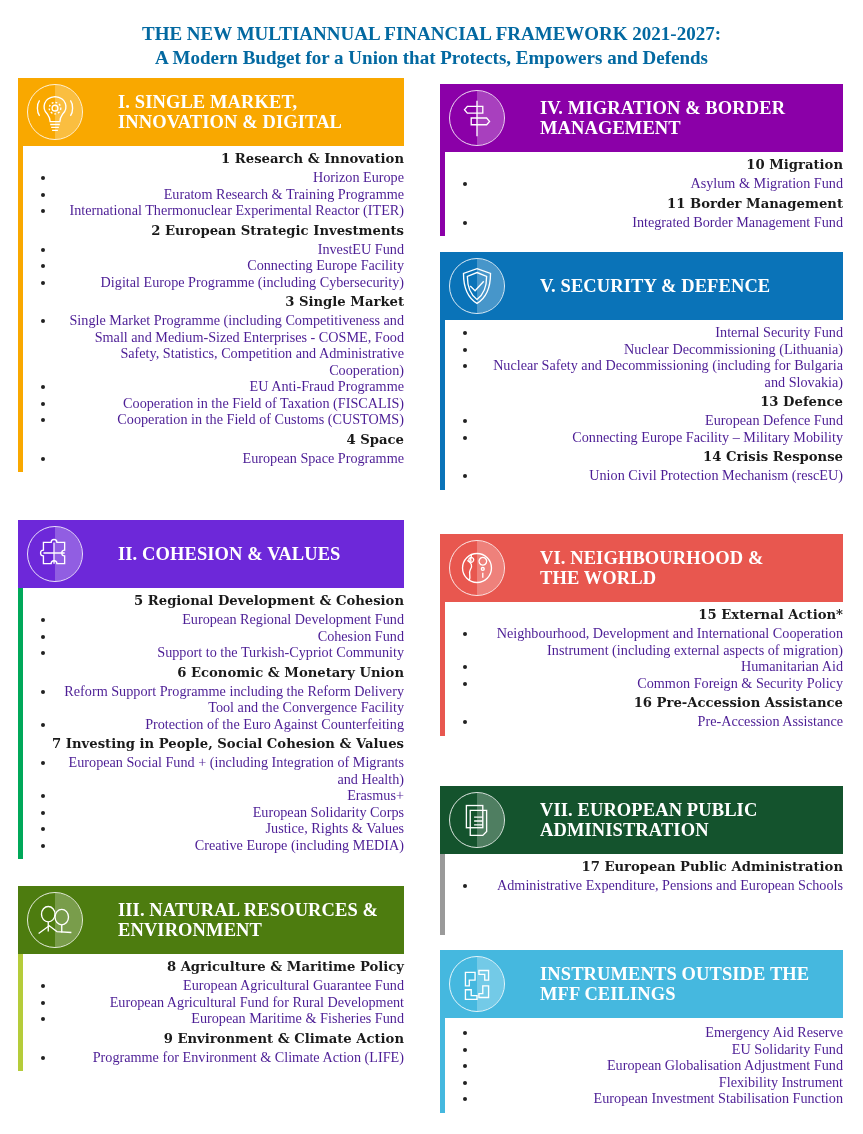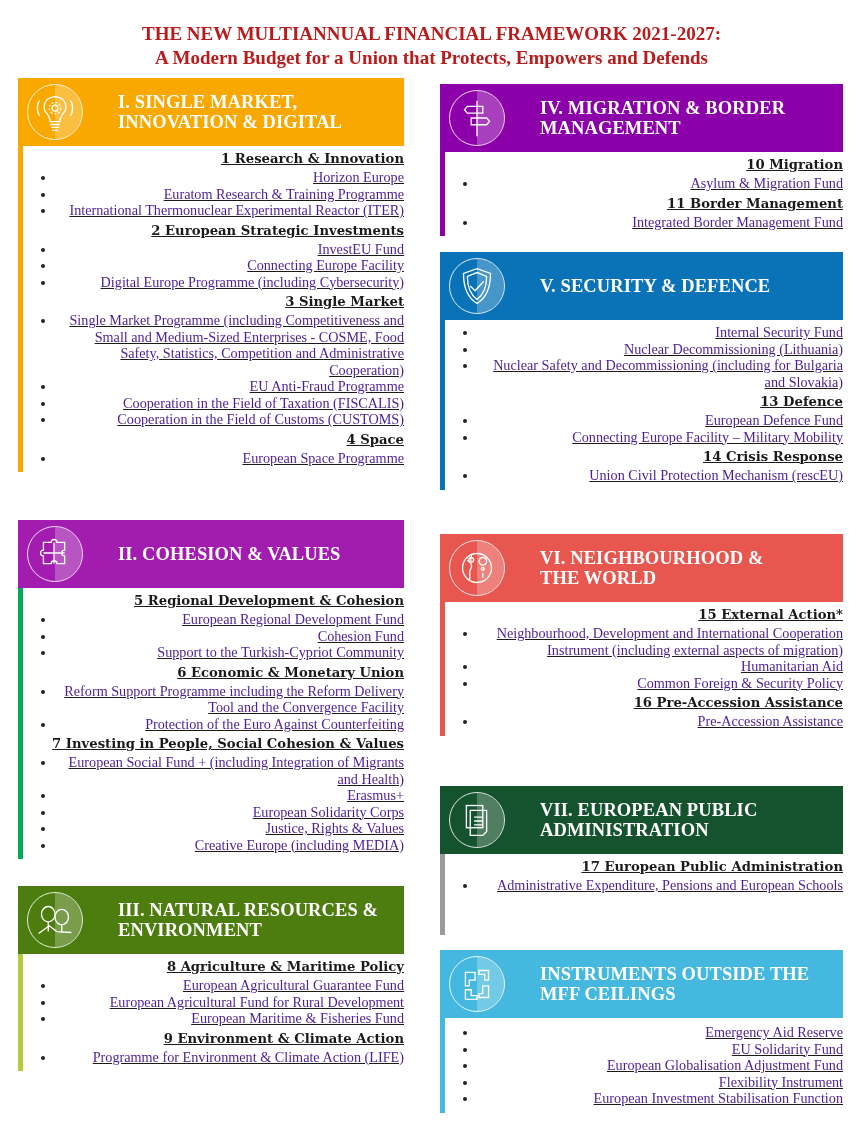--- a/index.html
+++ b/index.html
@@ -1,23 +1,23 @@
 <!DOCTYPE html>
 <html><head>
 <meta charset="utf-8">
 <style>
   html, body { margin: 0; padding: 0; background: #ffffff; }
   body { width: 863px; height: 1134px; position: relative; overflow: hidden;
          font-family: "DejaVu Serif", "Liberation Serif", serif; color: #1a1a1a; }
   .title { position: absolute; left: 0; top: 22px; width: 863px; text-align: center;
-           font-family: "Liberation Serif", serif; font-weight: bold; font-size: 19px; line-height: 24px; color: #b91c1c; }
+           font-family: "Liberation Serif", serif; font-weight: bold; font-size: 19px; line-height: 24px; color: #0369a1; }
   .col { position: absolute; top: 78px; }
   .col-left { left: 18px; width: 386px; }
   .col-right { left: 440px; width: 403px; }
-  .section { position: absolute; left: 0; right: 0; text-decoration: underline; }
+  .section { position: absolute; left: 0; right: 0; }
   .sec-head { position: relative; height: 68px; display: flex; align-items: center; color: #fff; }
   .sec-head .icon-wrap { position: absolute; left: 9px; top: 6px; width: 56px; height: 56px; border-radius: 50%;
            border: 1.5px solid rgba(255,255,255,0.85); overflow: hidden; box-sizing: border-box; }
   .sec-head .icon-wrap .half { position: absolute; right: 0; top: 0; width: 50%; height: 100%; background: rgba(255,255,255,0.25); }
   .sec-head .icon-wrap svg { position: absolute; left: 0; top: 0; width: 100%; height: 100%; }
   .sec-head .sec-title { position: absolute; left: 100px; right: 8px; font-family: "Liberation Serif", serif;
            font-weight: bold; font-size: 18.5px; line-height: 20px; letter-spacing: 0.1px; text-transform: uppercase; }
   .sec-body { border-left: 5px solid; padding: 4px 0 3px 8px; text-align: right; }
   .cat { font-family: "DejaVu Serif", serif; font-weight: bold; font-size: 13.2px; line-height: 17px; margin: 0 0 2px 0; }
   ul.items { list-style: none; margin: 0 0 3px 0; padding: 0 0 0 8px; }
@@ -76,21 +76,21 @@
         <li>Cooperation in the Field of Customs (CUSTOMS)</li>
       </ul>
       <div class="cat">4 Space</div>
       <ul class="items">
         <li>European Space Programme</li>
       </ul>
     </div>
   </div>
 
   <div class="section" style="top:442px;">
-    <div class="sec-head" style="background:#a21caf;padding-left:16px;">
+    <div class="sec-head" style="background:#6d28d9;padding-left:16px;">
       <div class="icon-wrap">
         <div class="half"></div>
         <svg viewBox="0 0 56 56" fill="none" stroke="#fff" stroke-width="1.4">
           <path d="M16 16 h8 a3 3 0 1 1 6 0 h8 v8 a3 3 0 1 0 0 6 v8 h-8 a3 3 0 1 0 -6 0 h-8 v-8 a3 3 0 1 1 0 -6 Z"></path>
           <line x1="27" y1="16" x2="27" y2="38"></line>
             <line x1="16" y1="27" x2="38" y2="27"></line>
         </svg>
       </div>
       <div class="sec-title">
         <div>II. COHESION &amp; VALUES</div>

